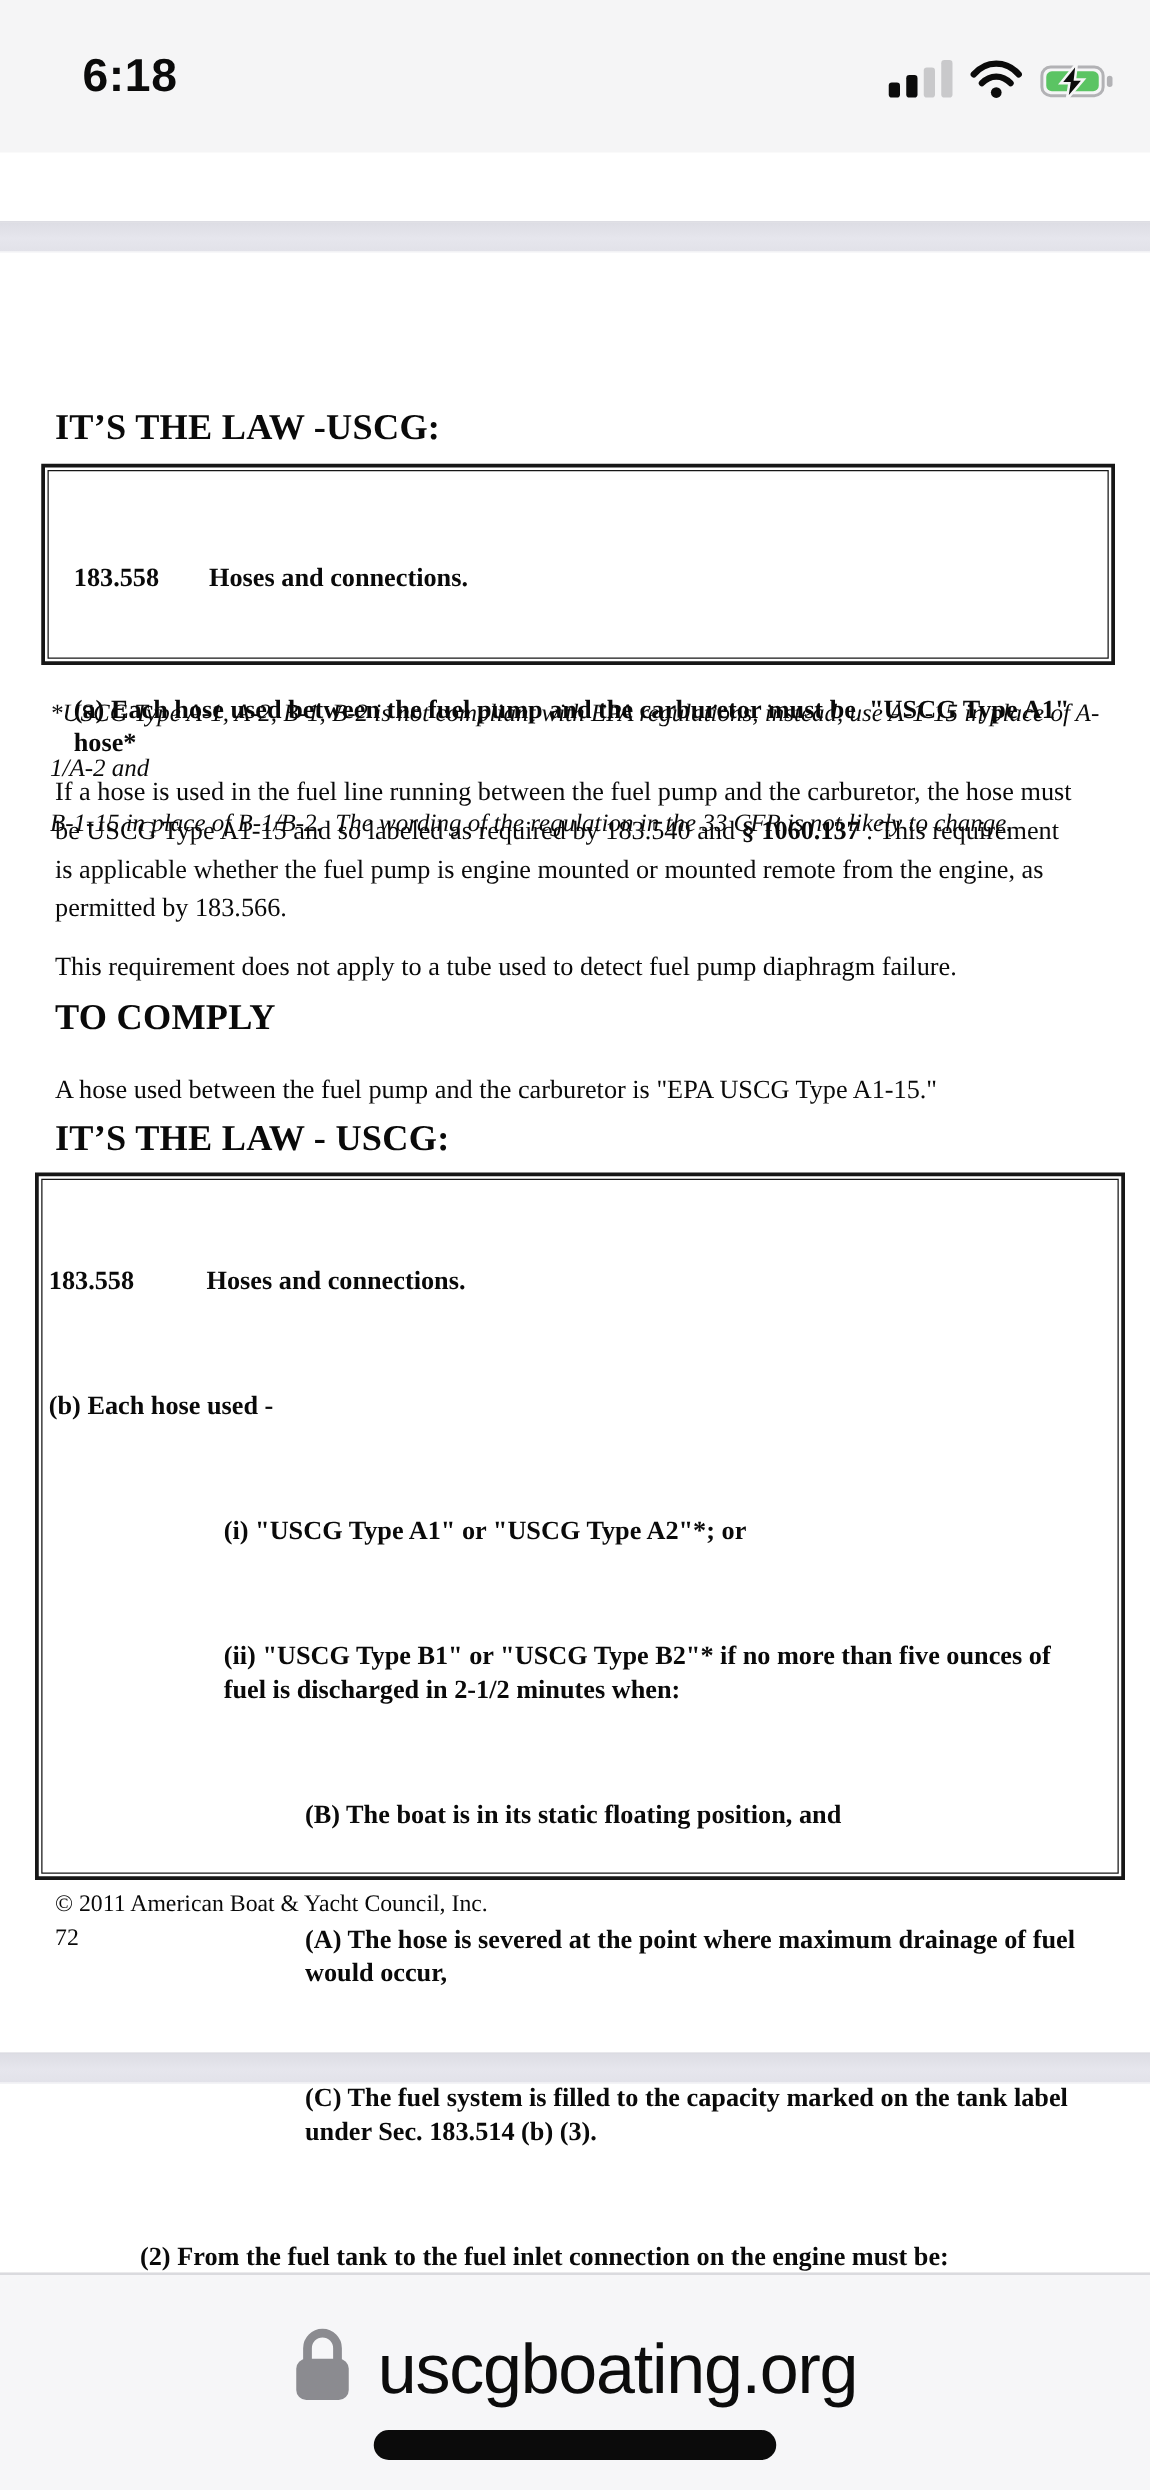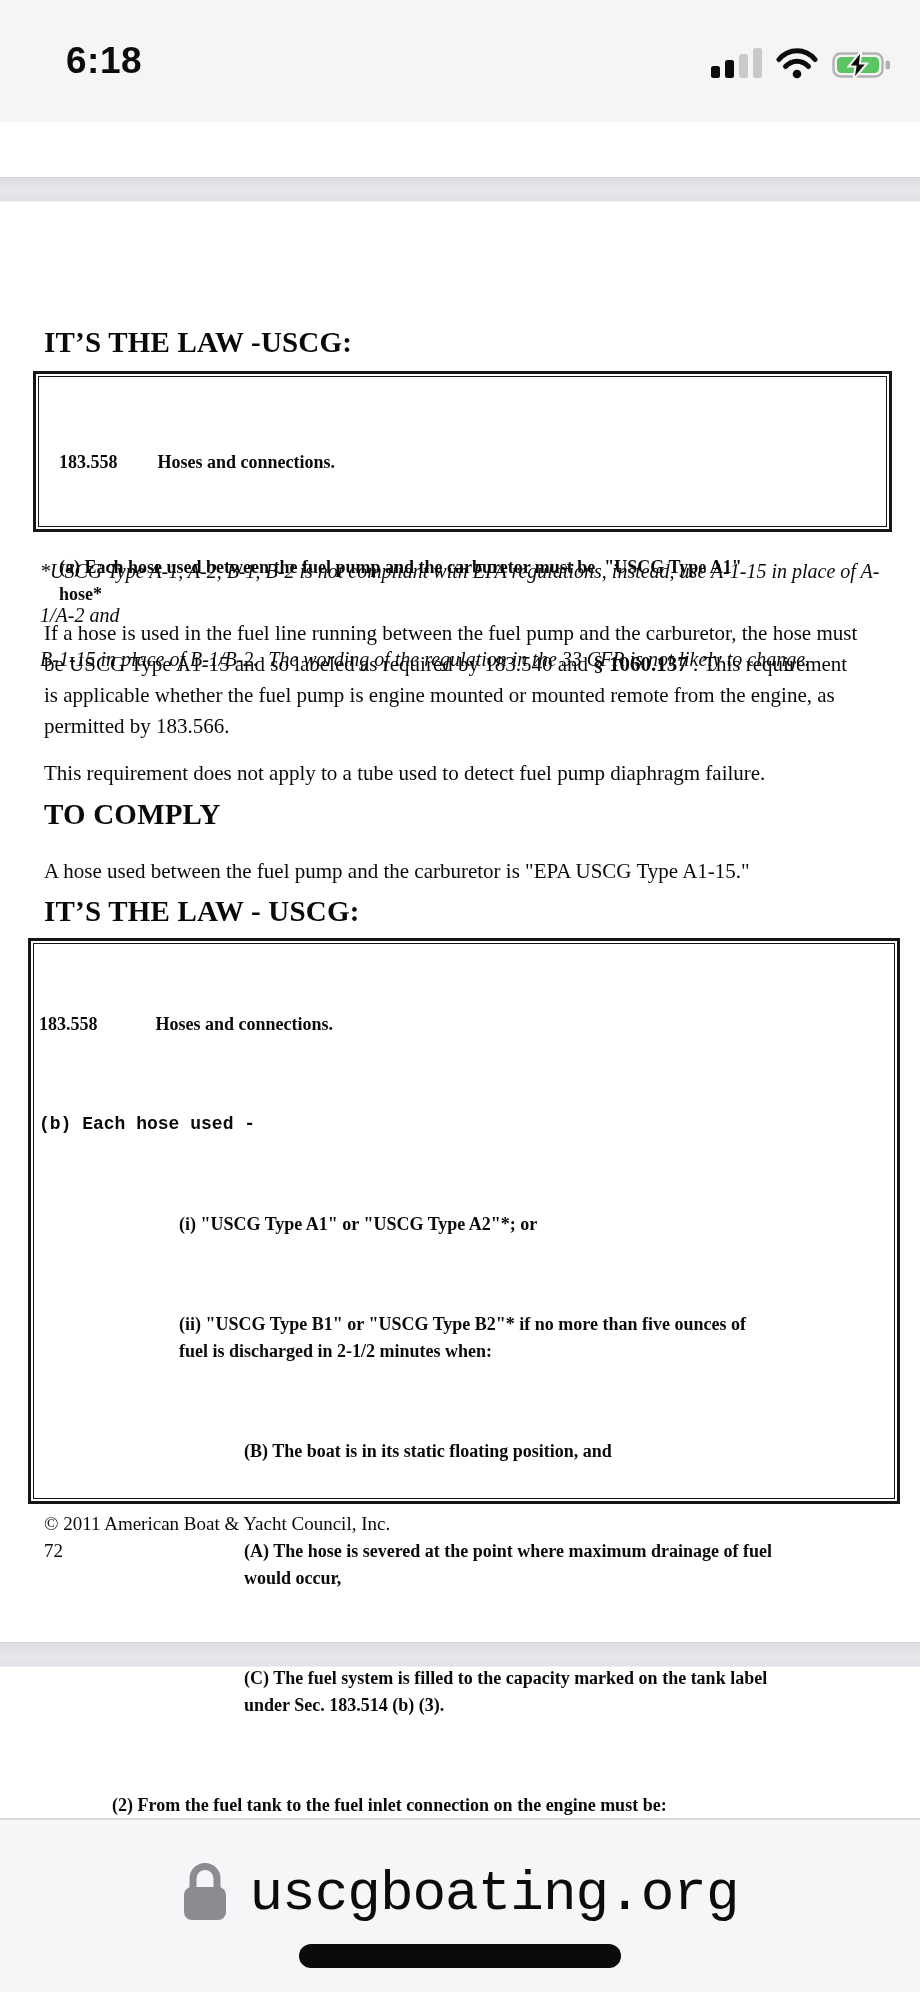--- a/index.html
+++ b/index.html
@@ -61,34 +61,34 @@
 
   .reg-box {
     position: absolute;
     border: 3px solid #161616;
     padding: 2px;
     background: #ffffff;
   }
   .reg-box .inner {
     border: 1px solid #161616;
     width: 100%; height: 100%;
-    font-weight: 700; font-size: 18px; line-height: 27px;
+    font-weight: 700; font-size: 21px; line-height: 27px;
     white-space: pre-wrap;
   }
   .box-1 { left: 33px; top: 371px; width: 859px; height: 161px; }
   .box-1 .inner { padding: 18px 0 0 20px; }
   .box-1 .sec-num { margin-right: 40px; }
   .box-1 .box-para { margin-top: 24px; width: 836px; }
 
   .box-2 { left: 28px; top: 938px; width: 872px; height: 566px; }
   .box-2 .inner { padding: 13px 0 0 5px; }
   .box-2 .sec-num { margin-right: 58px; }
   .box-2 .item { margin-top: 19px; }
   .box-2 .head-row { margin-top: 0; }
-  .ind-0 { padding-left: 0; font-family: Liberation Mono, monospace; }
+  .ind-0 { padding-left: 0; }
   .ind-1 { padding-left: 73px; }
   .ind-2 { padding-left: 140px; }
   .ind-3 { padding-left: 205px; }
 
   .doc-italic {
     position: absolute; left: 40px; top: 549px; width: 860px;
     font-size: 20px; font-style: italic; line-height: 44px;
     white-space: pre-wrap;
   }
   .doc-para {
@@ -117,21 +117,21 @@
     background: #f6f6f8;
     border-top: 2px solid #dadade;
   }
   .url-button {
     position: absolute; left: 0; top: 22px; width: 920px; height: 104px;
     display: flex; align-items: center; justify-content: center; gap: 20px;
     cursor: pointer;
   }
   .lock { width: 48px; height: 60px; margin-top: -4px; }
   .url-text {
-    font-family: Liberation Mono, monospace;
+    font-family: Liberation Sans, sans-serif;
     font-size: 56px; font-weight: 400; color: #0c0c0c;
     letter-spacing: -1px;
   }
   .home-indicator {
     position: absolute; left: 299px; top: 1944px;
     width: 322px; height: 24px; border-radius: 12px;
     background: #0b0b0b;
   }
 </style>
 </head>

